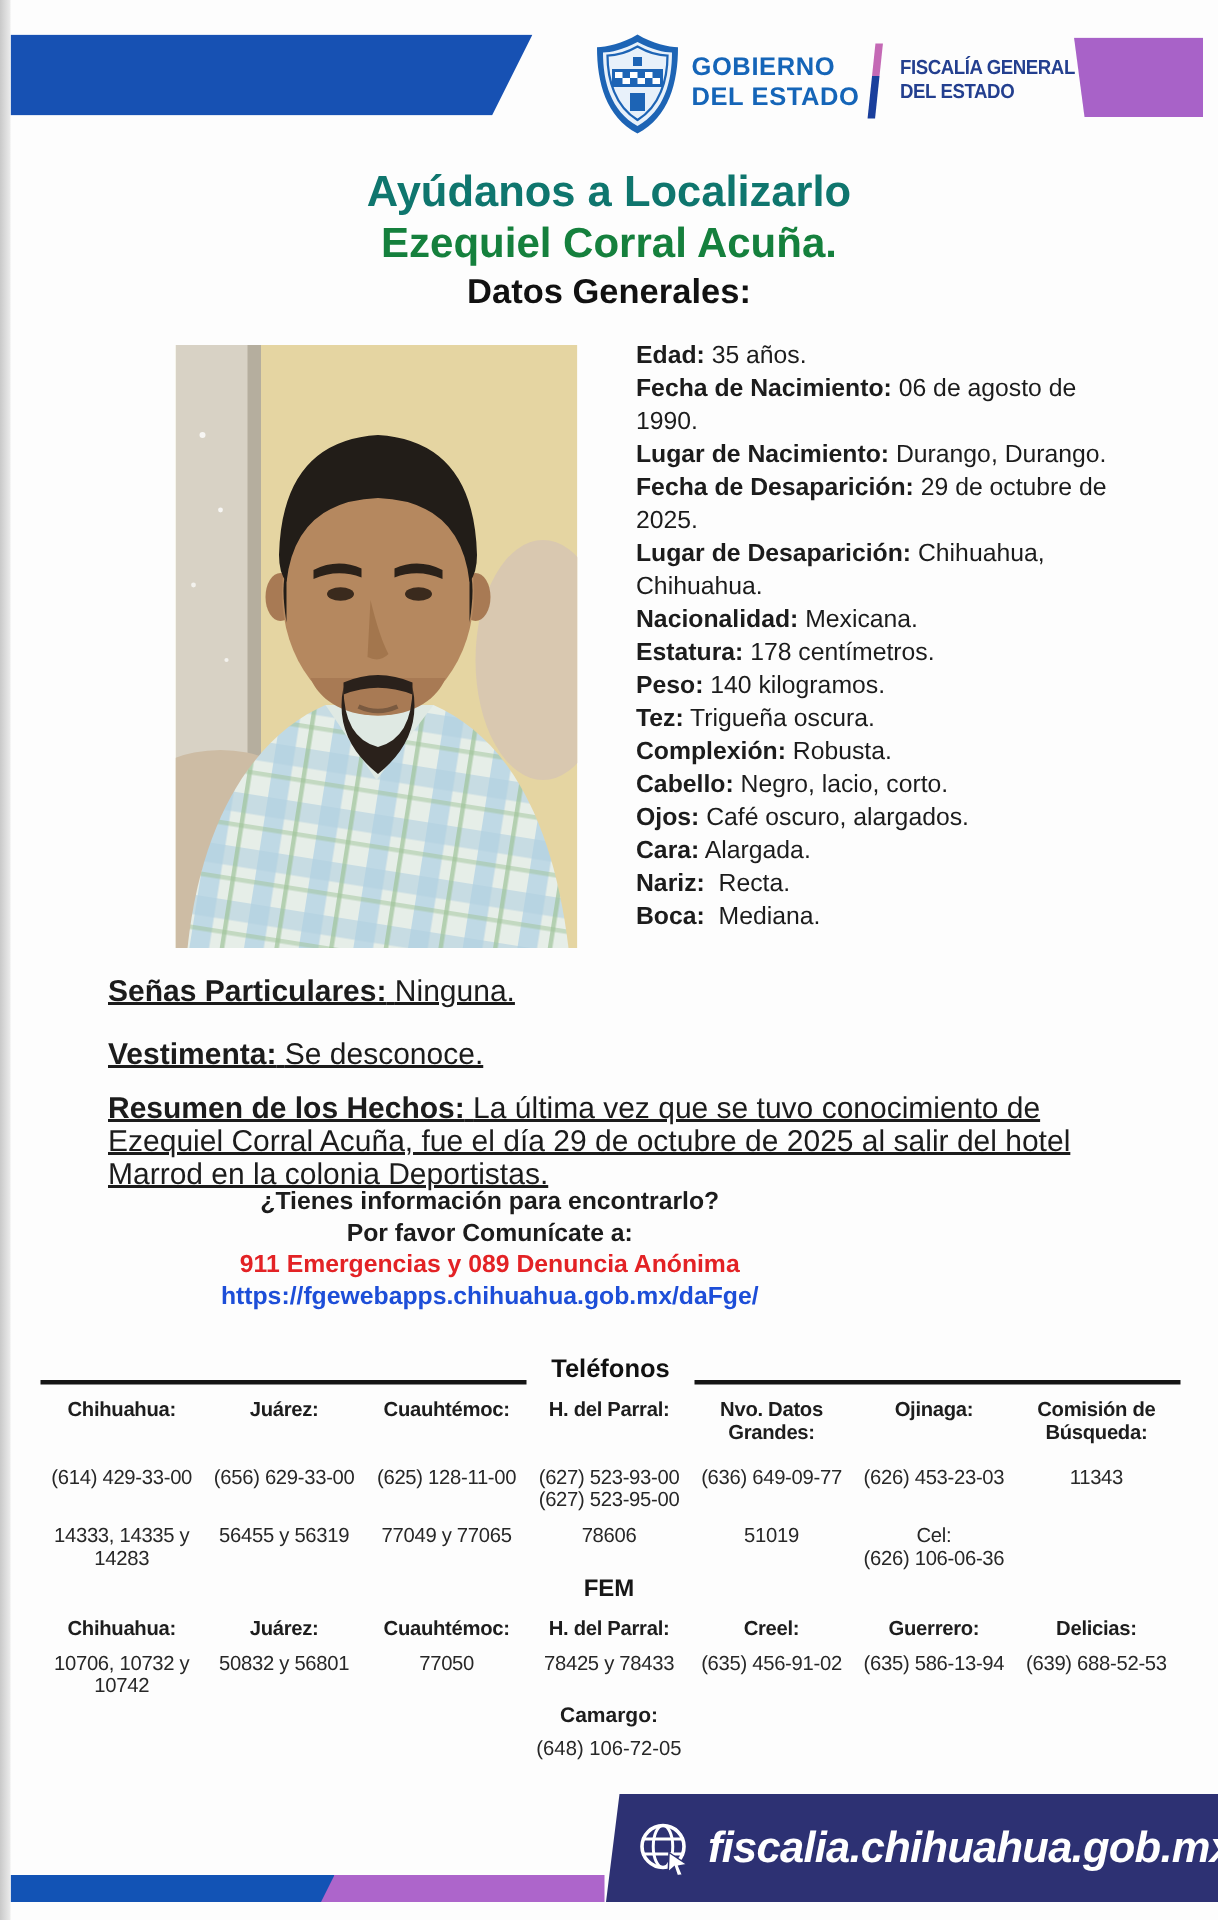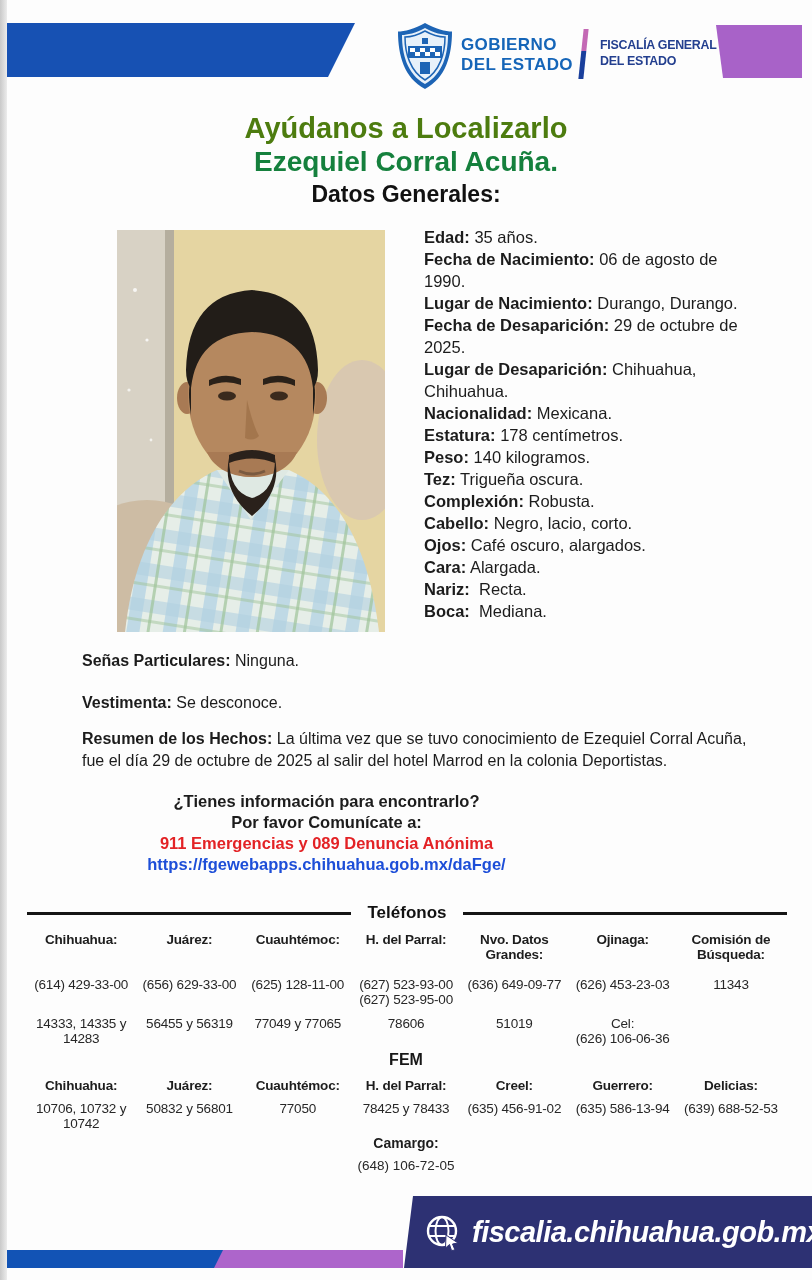--- a/index.html
+++ b/index.html
@@ -17,42 +17,42 @@
   .logo-shield{position:absolute;left:396px;top:22px;width:58px;height:68px;}
   .gob-text{position:absolute;left:461px;top:35px;font-weight:bold;color:#1565b8;
     font-size:17px;line-height:20px;letter-spacing:.4px;}
   .logo-divider{position:absolute;left:581px;top:29px;width:5px;height:50px;
     background:linear-gradient(180deg,#c469b5 0%,#c469b5 44%,#1a3f9c 44%,#1a3f9c 100%);
     transform:skewX(-6deg);}
   .fisc-text{position:absolute;left:600px;top:37px;font-weight:bold;color:#233f8f;
     font-size:13.5px;line-height:16px;letter-spacing:-.3px;transform:scaleX(.92);transform-origin:left top;}
   
   .t1{position:absolute;left:0;top:112px;width:812px;text-align:center;
-    font-size:29px;font-weight:bold;color:#4d7c0f;}
+    font-size:29px;font-weight:bold;color:#0f766e;}
   .t2{position:absolute;left:0;top:146px;width:812px;text-align:center;
     font-size:28px;font-weight:bold;color:#15803d;}
   .t3{position:absolute;left:0;top:181px;width:812px;text-align:center;
     font-size:23px;font-weight:bold;color:#111;}
   
   .photo{position:absolute;left:117px;top:230px;width:268px;height:402px;overflow:hidden;}
   
   .fields{position:absolute;left:424px;top:226px;width:318px;
     font-size:16.5px;line-height:22px;}
   .field b{font-weight:bold;}
   
-  .note{position:absolute;left:82px;width:674px;font-size:16px;line-height:22px;}
+  .note{position:absolute;left:72px;width:674px;font-size:20px;line-height:22px;text-decoration:underline;}
   .note b{font-weight:bold;}
   .note1{top:650px;} .note2{top:692px;} .note3{top:728px;}
   
   .contact{position:absolute;left:0;top:791px;width:653px;text-align:center;
     font-size:16.5px;font-weight:bold;line-height:21px;}
   .contact .red{color:#e32225;}
   .contact .url{color:#1d4ed8;text-decoration:none;display:inline-block;}
   
-  .tel-header{position:absolute;left:27px;top:903px;width:760px;display:flex;align-items:center;}
+  .tel-header{position:absolute;left:27px;top:903px;width:760px;display:flex;align-items:flex-end;}
   .tel-line{flex:1;height:3px;background:#151515;}
   .tel-title{margin:0 16px;font-size:17px;font-weight:bold;color:#111;}
   .pgrid{position:absolute;left:27px;width:758px;display:grid;
     grid-template-columns:repeat(7,108.3px);}
   .pgrid .cell{text-align:center;font-size:13.5px;line-height:15px;color:#272727;letter-spacing:-.2px;}
   .pgrid.hdr .cell{font-weight:bold;color:#1d1d1d;}
   .g-headers{top:932px;} .g-row1{top:977px;} .g-row2{top:1016px;}
   .fem-title{position:absolute;left:0;top:1051px;width:812px;text-align:center;
     font-size:16px;font-weight:bold;color:#171717;}
   .g-fem-headers{top:1078px;} .g-fem-values{top:1101px;}

